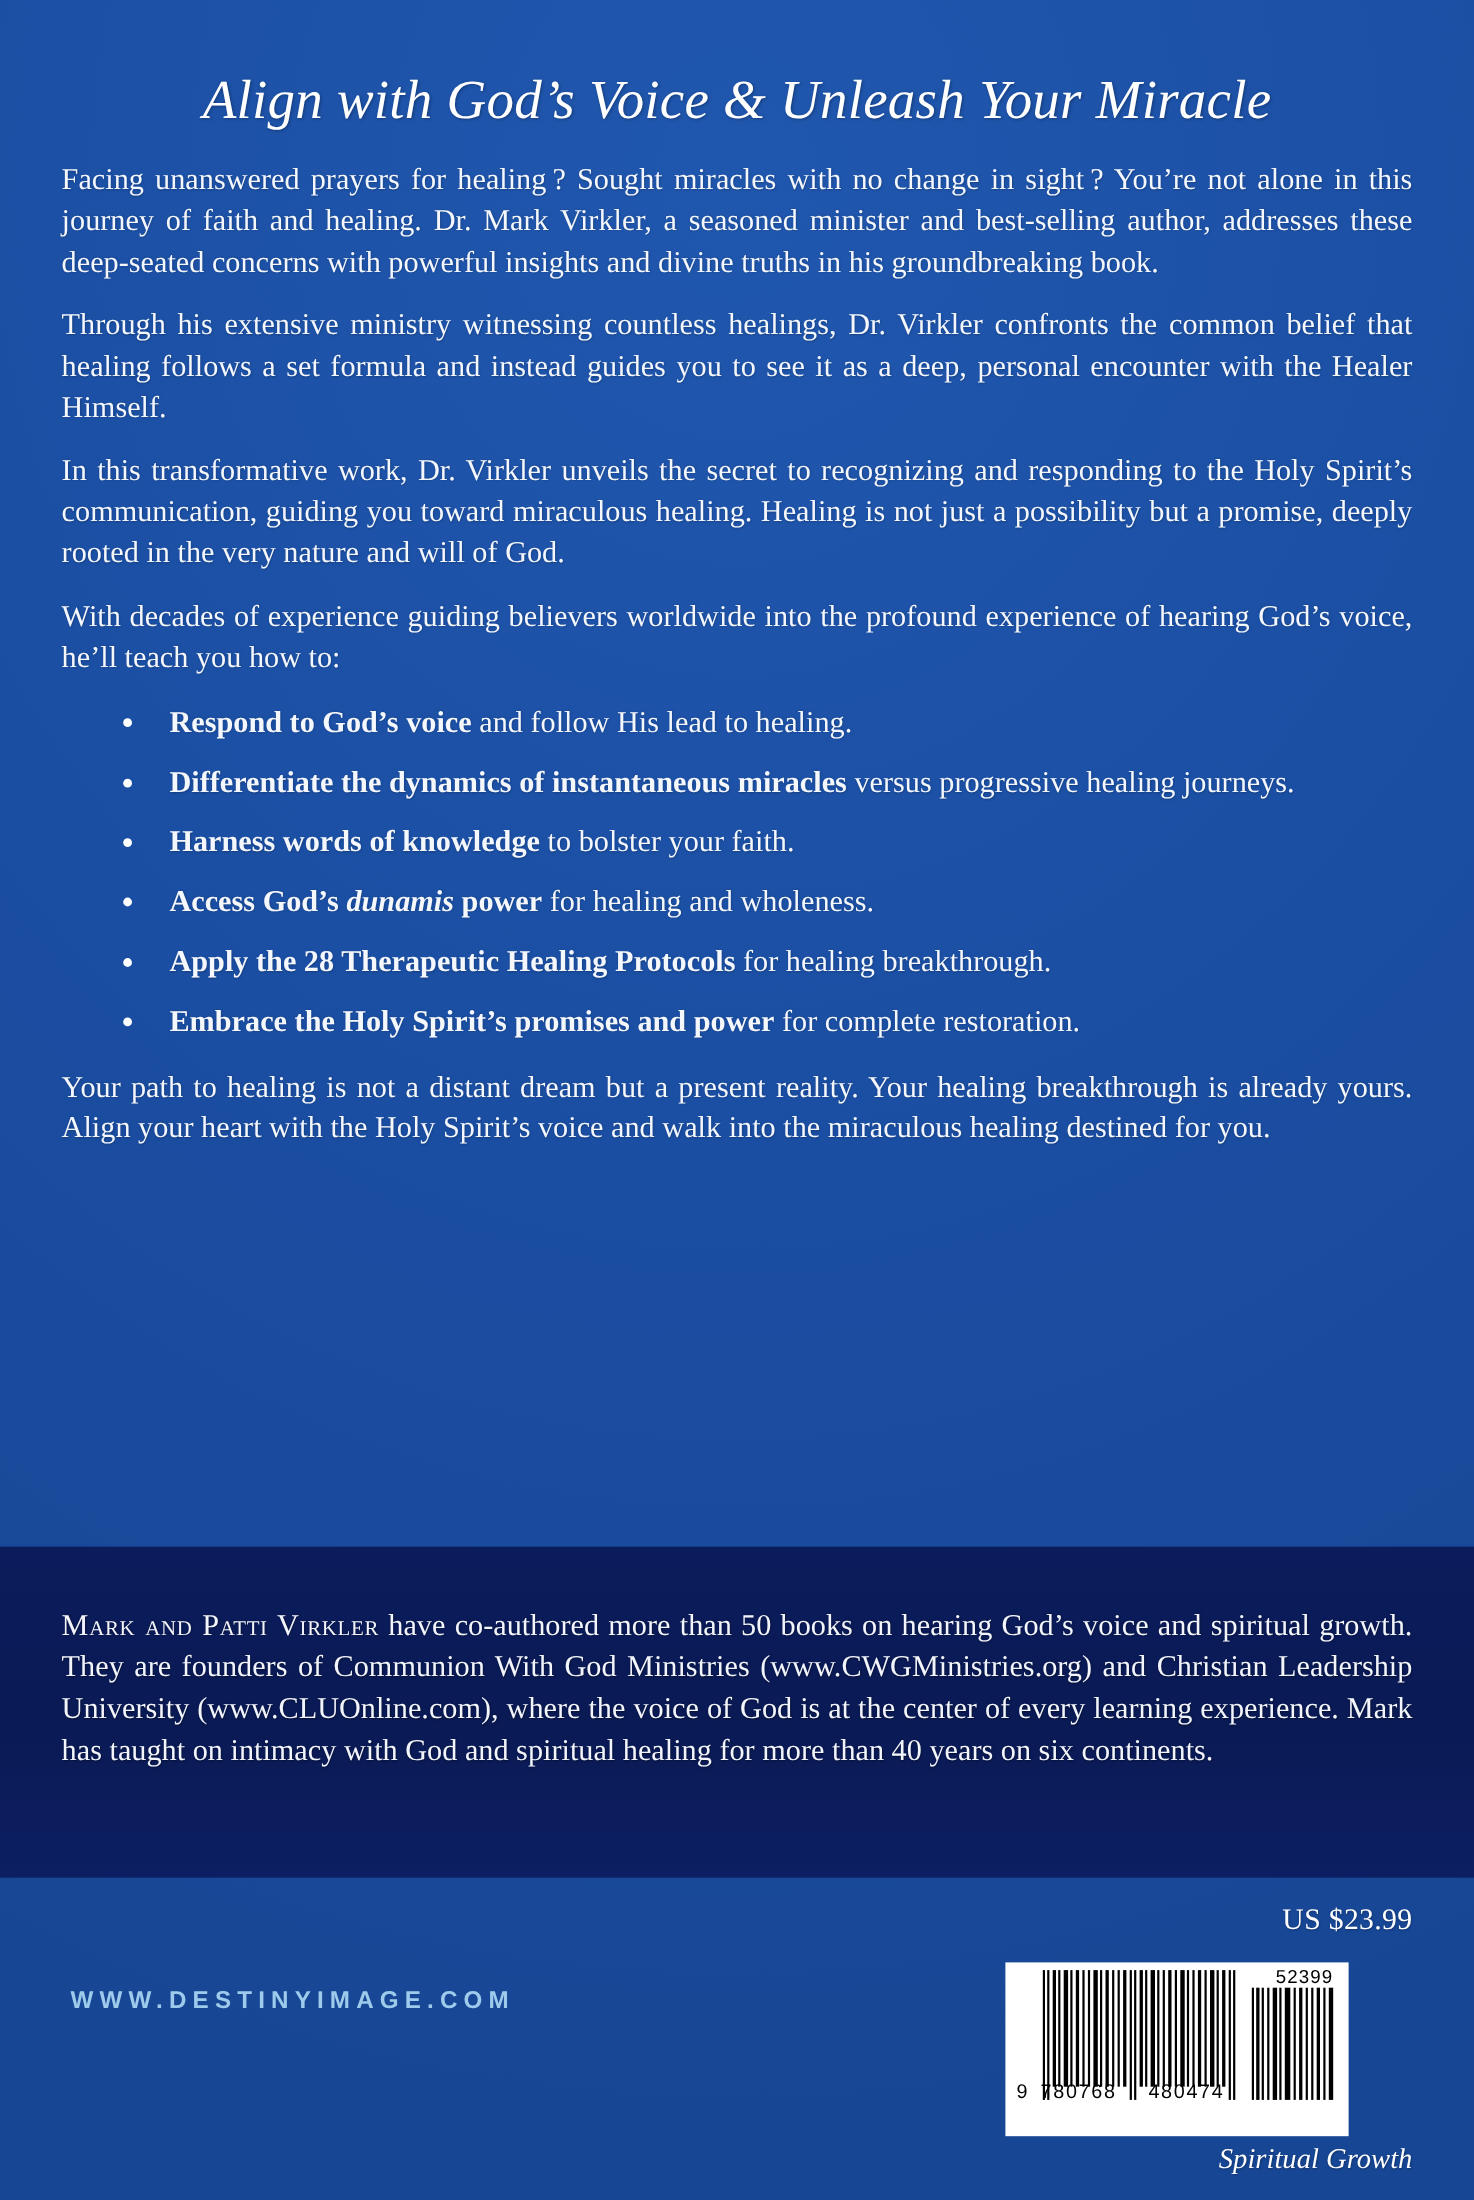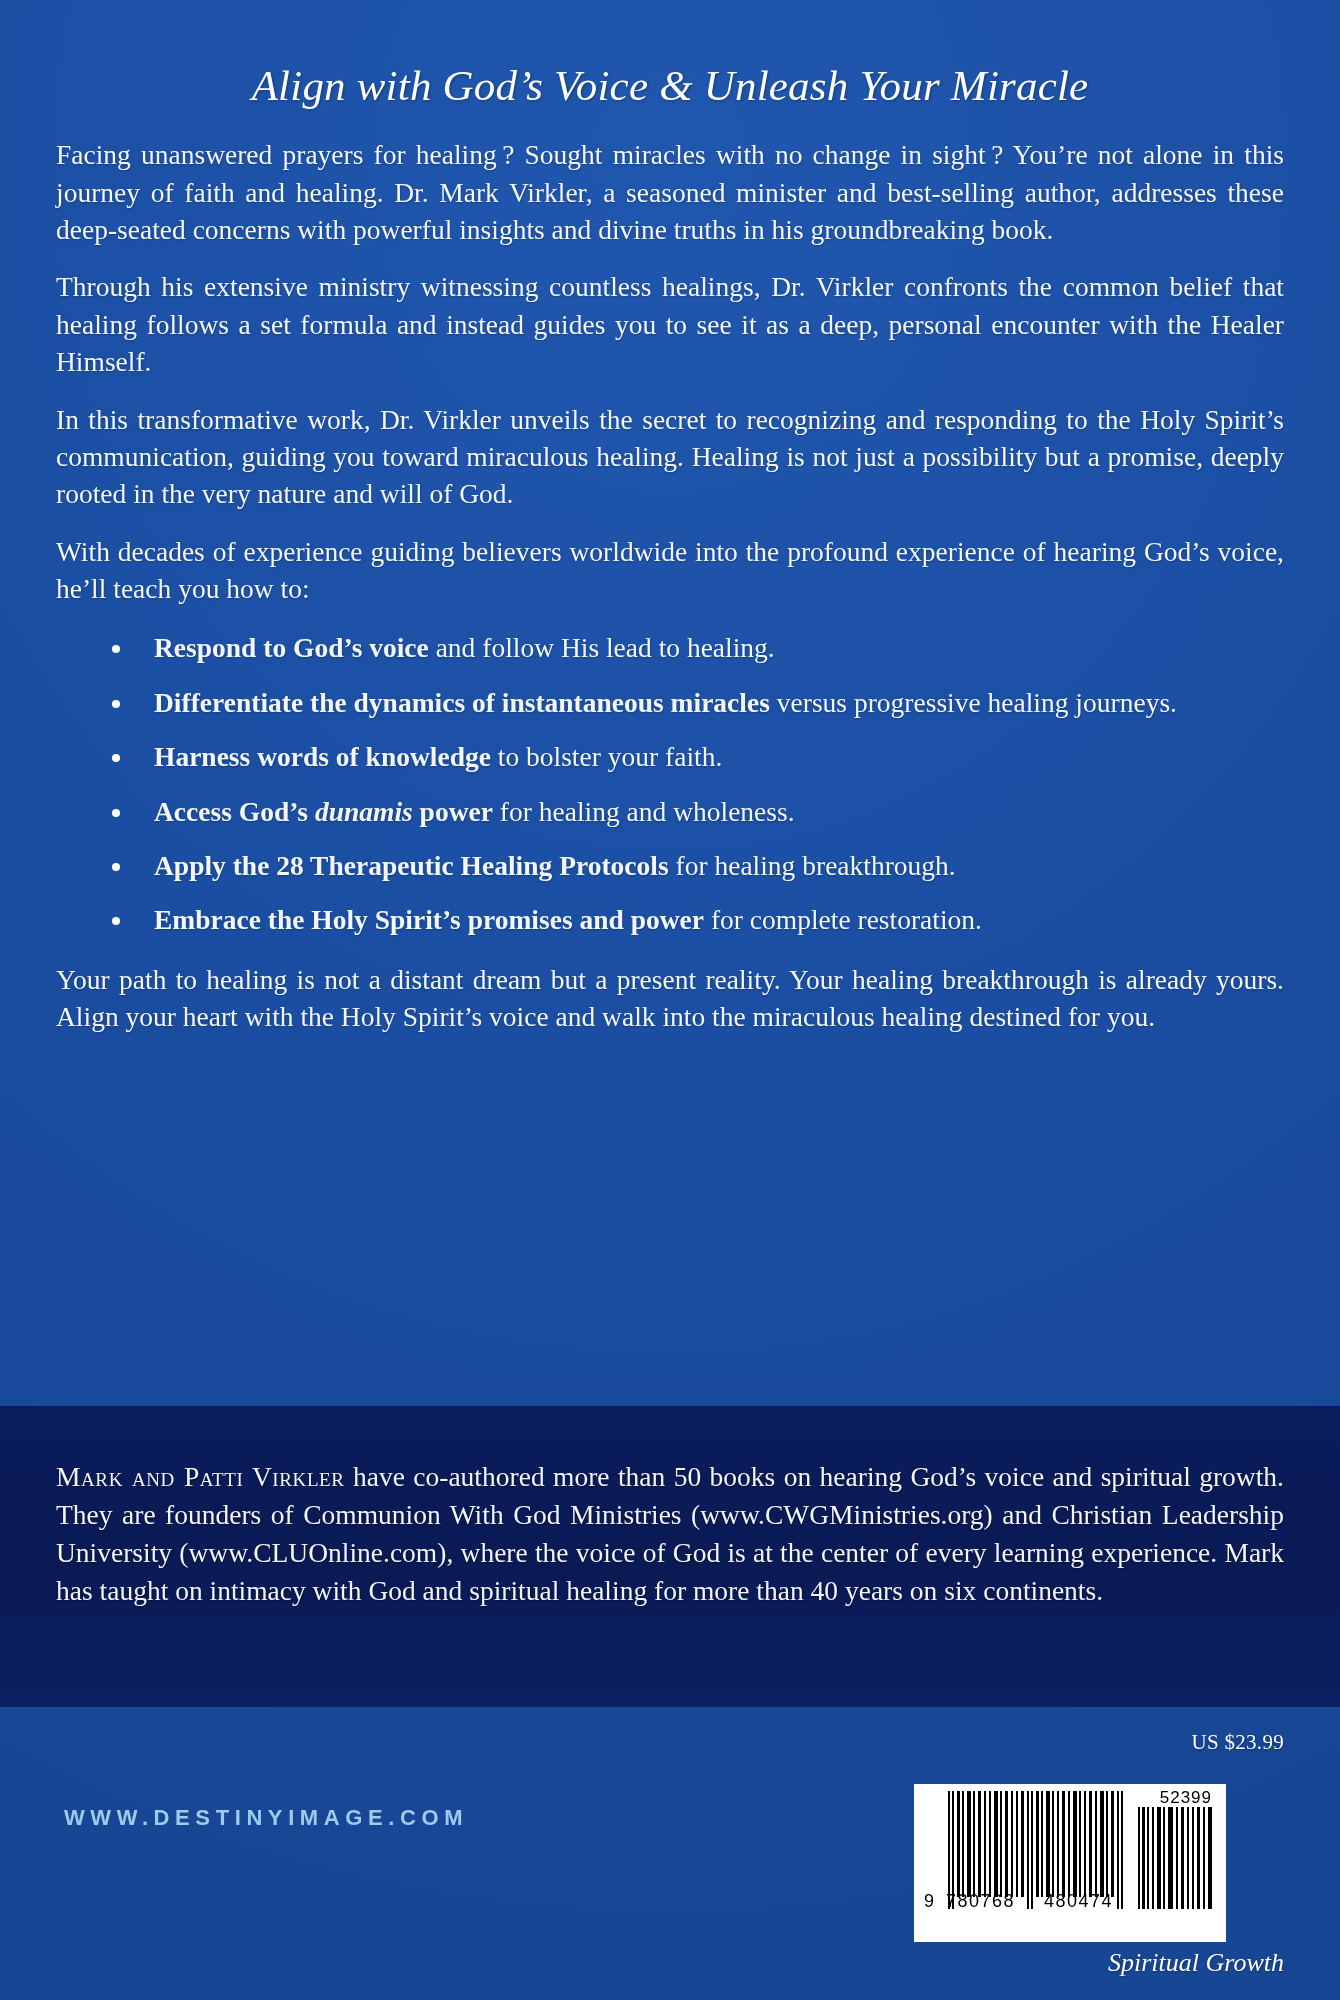--- a/index.html
+++ b/index.html
@@ -28,21 +28,21 @@
   .blurb {
     position: absolute;
     left: 56px;
     top: 62px;
     width: 1228px;
   }
 
   .headline {
     font-style: italic;
     font-weight: normal;
-    font-size: 43px;
+    font-size: 50px;
     line-height: 1.12;
     color: #ffffff;
     text-align: center;
     margin: 0 0 26px 0;
     letter-spacing: 0.2px;
     text-shadow: 1px 1px 3px rgba(0,0,0,0.30);
   }
 
   .para {
     color: #f4f7fc;
@@ -109,21 +109,21 @@
     letter-spacing: 0.6px;
     margin-top: 24px;
   }
 
   
   .price {
     position: absolute;
     right: 56px;
     top: 1730px;
     color: #ffffff;
-    font-size: 21px;
+    font-size: 27px;
     letter-spacing: 0.3px;
     text-shadow: 0.5px 0.5px 2px rgba(0,0,0,0.3);
   }
 
   
   .logo {
     position: absolute;
     left: 64px;
     top: 1790px;
     width: 420px;

